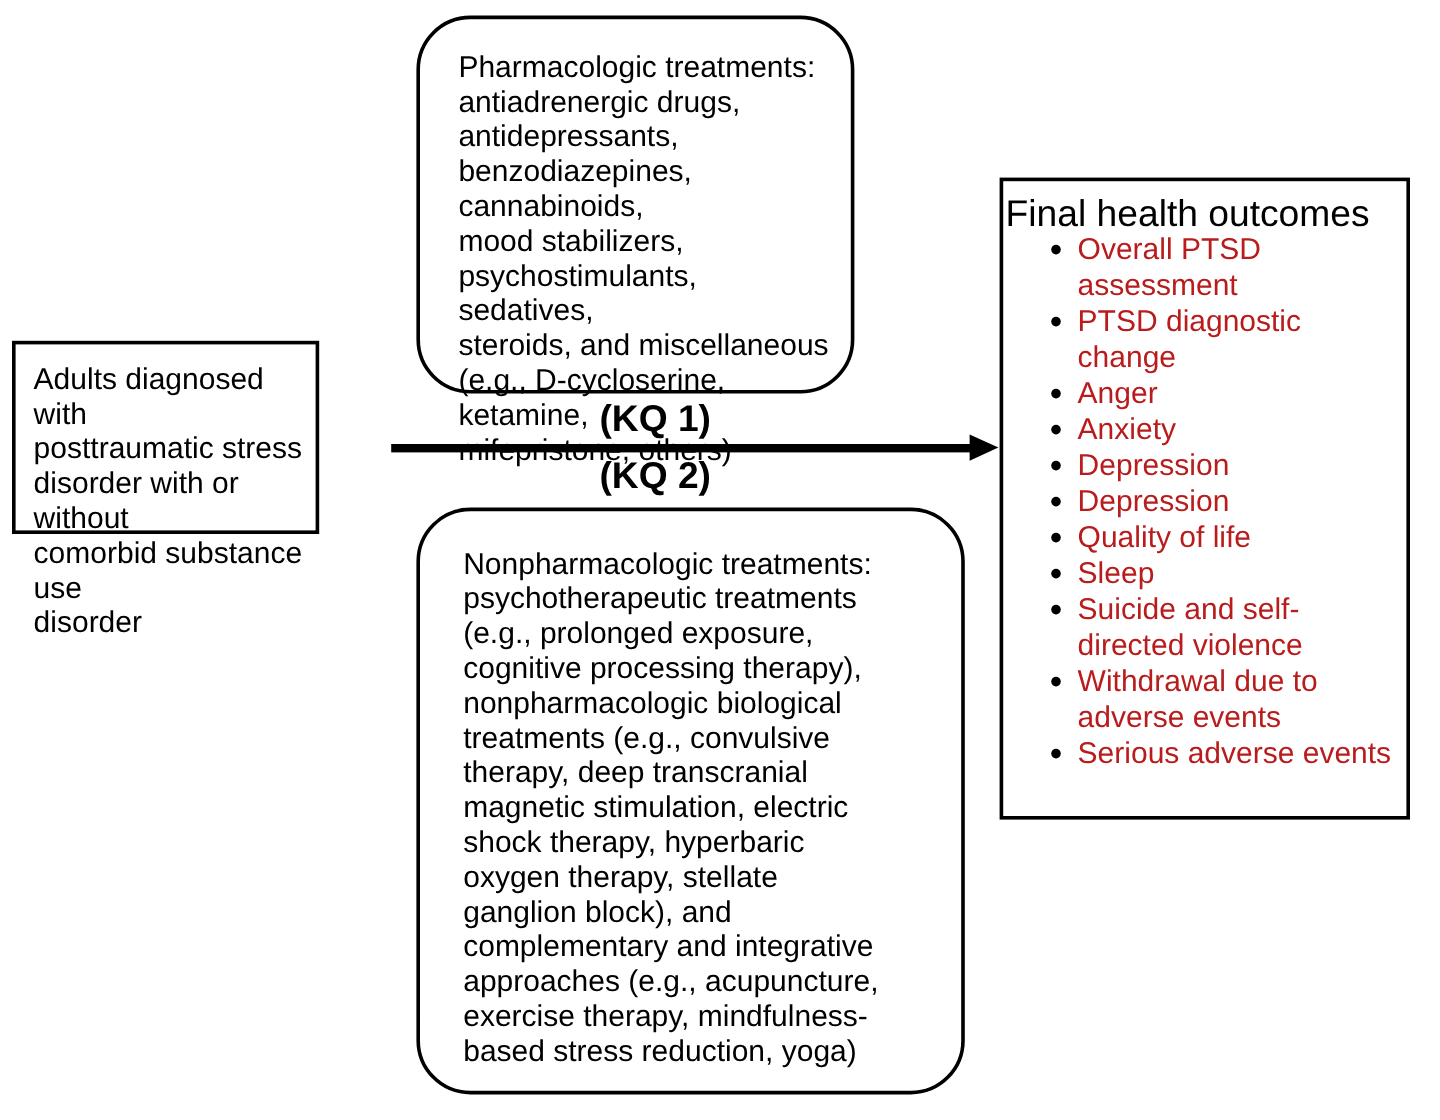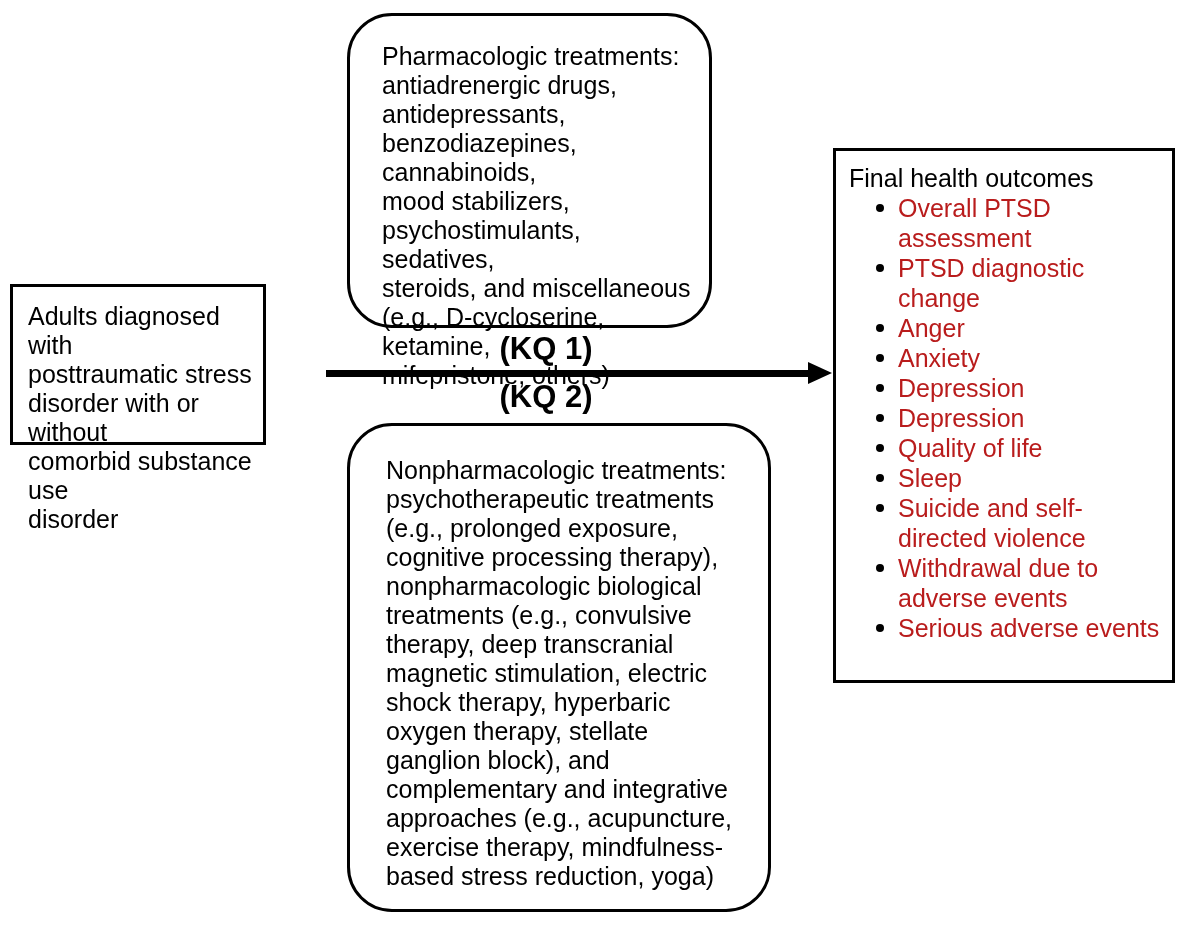--- a/index.html
+++ b/index.html
@@ -42,21 +42,21 @@
     top: 13px;
     width: 365px;
     height: 315px;
     border-radius: 45px;
     padding: 26px 10px 0 32px;
   }
   
   .nonpharma-box {
     left: 347px;
     top: 423px;
-    width: 424px;
+    width: 457px;
     height: 489px;
     border-radius: 45px;
     padding: 30px 6px 0 36px;
   }
   
   .arrow-shaft {
     position: absolute;
     left: 326px;
     top: 370px;
     width: 484px;
@@ -87,23 +87,23 @@
   .kq2 { top: 382px; }
   
   .outcomes-box {
     left: 833px;
     top: 148px;
     width: 342px;
     height: 535px;
     padding: 12px 4px 0 0;
   }
   .outcomes-title {
-    font-size: 25px;
+    font-size: 31px;
     line-height: 30px;
-    padding-left: 13px;
+    padding-left: 2px;
     color: #000000;
   }
   .outcomes-list {
     margin: 0;
     padding: 0;
     list-style: none;
   }
   .outcomes-list li {
     position: relative;
     padding-left: 62px;

